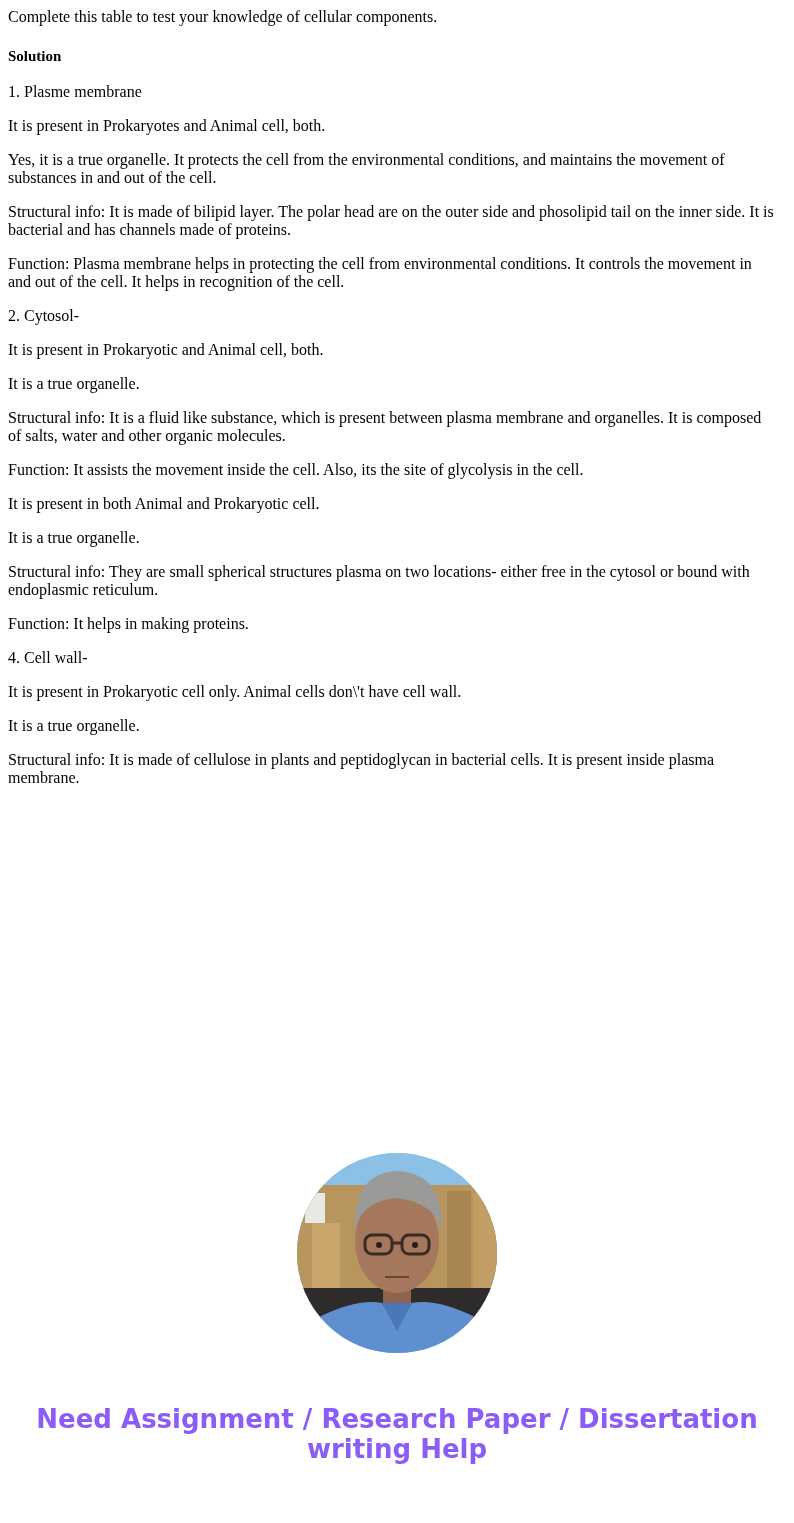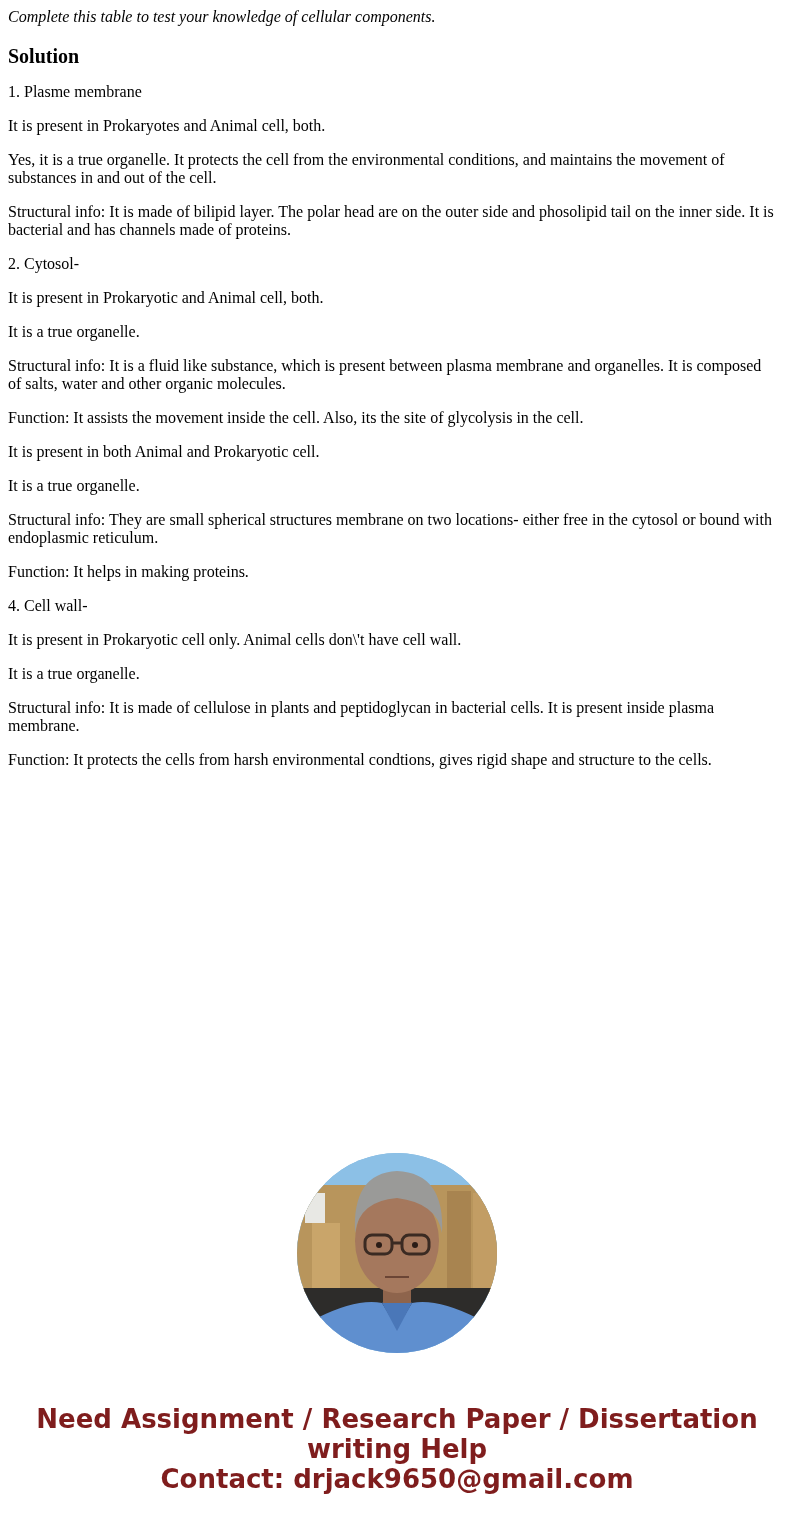--- a/index.html
+++ b/index.html
@@ -7,23 +7,23 @@
     width: 794px;
     height: 1523px;
     position: relative;
     overflow: hidden;
     font-family: "Liberation Serif", serif;
     font-size: 16px;
     line-height: 18px;
     color: #000000;
   }
   .content { padding: 0 8px; }
-  .question { margin: 8px 0 0 0; font-style: italic; }
+  .question { margin: 8px 0 0 0; }
   .solution-heading {
-    font-size: 20px;
+    font-size: 15px;
     font-weight: bold;
     margin: 19px 0 0 0;
     line-height: 22px;
   }
   .para { margin: 16px 12px 0 0; }
   .avatar-wrap {
     position: absolute;
     left: 297px;
     top: 1153px;
     width: 200px;
@@ -36,58 +36,58 @@
   .promo {
     position: absolute;
     left: 0;
     top: 1404px;
     width: 794px;
     text-align: center;
     font-family: "DejaVu Sans", sans-serif;
     font-weight: bold;
     font-size: 26px;
     line-height: 30px;
-    color: #7f1d1d;
+    color: #8b5cf6;
   }
 </style>
 </head>
 <body>
 
 <div class="content">
   <p class="question">Complete this table to test your knowledge of cellular components.</p>
   <h3 class="solution-heading">Solution</h3>
 
   <div>
     <p class="para">1. Plasme membrane</p>
     <p class="para">It is present in Prokaryotes and Animal cell, both.</p>
     <p class="para">Yes, it is a true organelle. It protects the cell from the environmental conditions, and maintains the movement of substances in and out of the cell.</p>
     <p class="para">Structural info: It is made of bilipid layer. The polar head are on the outer side and phosolipid tail on the inner side. It is bacterial and has channels made of proteins.</p>
+    <p class="para">Function: Plasma membrane helps in protecting the cell from environmental conditions. It controls the movement in and out of the cell. It helps in recognition of the cell.</p>
   </div>
 
   <div>
     <p class="para">2. Cytosol-</p>
     <p class="para">It is present in Prokaryotic and Animal cell, both.</p>
     <p class="para">It is a true organelle.</p>
     <p class="para">Structural info: It is a fluid like substance, which is present between plasma membrane and organelles. It is composed of salts, water and other organic molecules.</p>
     <p class="para">Function: It assists the movement inside the cell. Also, its the site of glycolysis in the cell.</p>
   </div>
 
   <div>
     <p class="para">It is present in both Animal and Prokaryotic cell.</p>
     <p class="para">It is a true organelle.</p>
-    <p class="para">Structural info: They are small spherical structures membrane on two locations- either free in the cytosol or bound with endoplasmic reticulum.</p>
+    <p class="para">Structural info: They are small spherical structures plasma on two locations- either free in the cytosol or bound with endoplasmic reticulum.</p>
     <p class="para">Function: It helps in making proteins.</p>
   </div>
 
   <div>
     <p class="para">4. Cell wall-</p>
     <p class="para">It is present in Prokaryotic cell only. Animal cells don\'t have cell wall.</p>
     <p class="para">It is a true organelle.</p>
     <p class="para">Structural info: It is made of cellulose in plants and peptidoglycan in bacterial cells. It is present inside plasma membrane.</p>
-    <p class="para">Function: It protects the cells from harsh environmental condtions, gives rigid shape and structure to the cells.</p>
   </div>
 </div>
 
 <div class="avatar-wrap">
   <svg width="200" height="200" viewBox="0 0 200 200">
     <rect x="0" y="0" width="200" height="200" fill="#8cc0e6"></rect>
 
     <rect x="0" y="32" width="200" height="110" fill="#b8955c"></rect>
     <rect x="8" y="40" width="20" height="30" fill="#e8e8e4"></rect>
     <rect x="15" y="70" width="28" height="70" fill="#c9a56a"></rect>
@@ -111,14 +111,13 @@
     <circle cx="82" cy="92" r="3" fill="#2a1c16"></circle>
     <circle cx="118" cy="92" r="3" fill="#2a1c16"></circle>
 
     <line x1="88" y1="124" x2="112" y2="124" stroke="#6b4535" stroke-width="2"></line>
   </svg>
 </div>
 
 <div class="promo">
   <div>Need Assignment / Research Paper / Dissertation</div>
   <div>writing Help</div>
-  <div>Contact: drjack9650@gmail.com</div>
 </div>
 
 </body></html>

